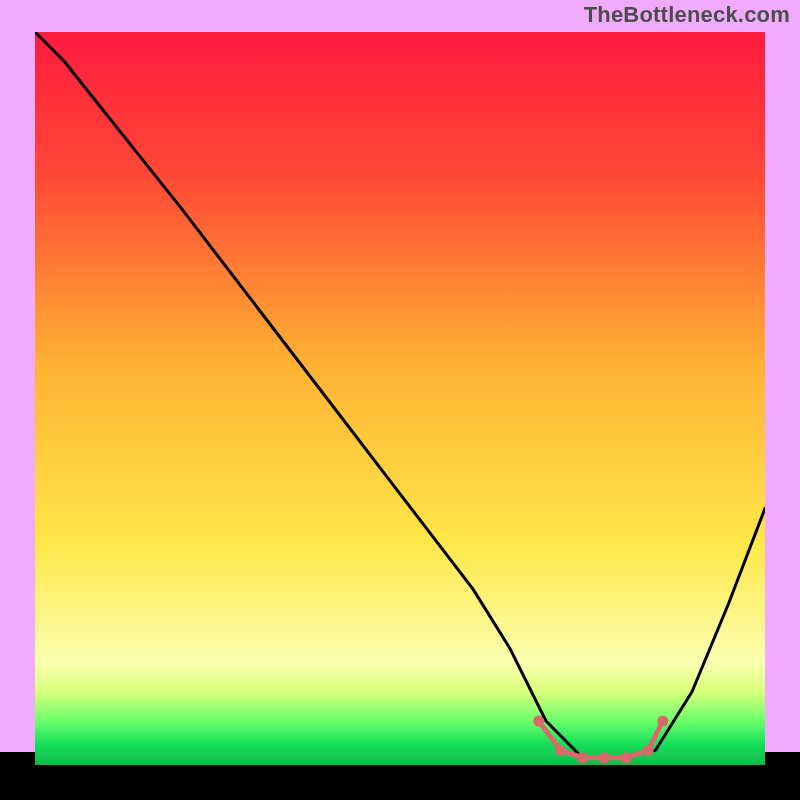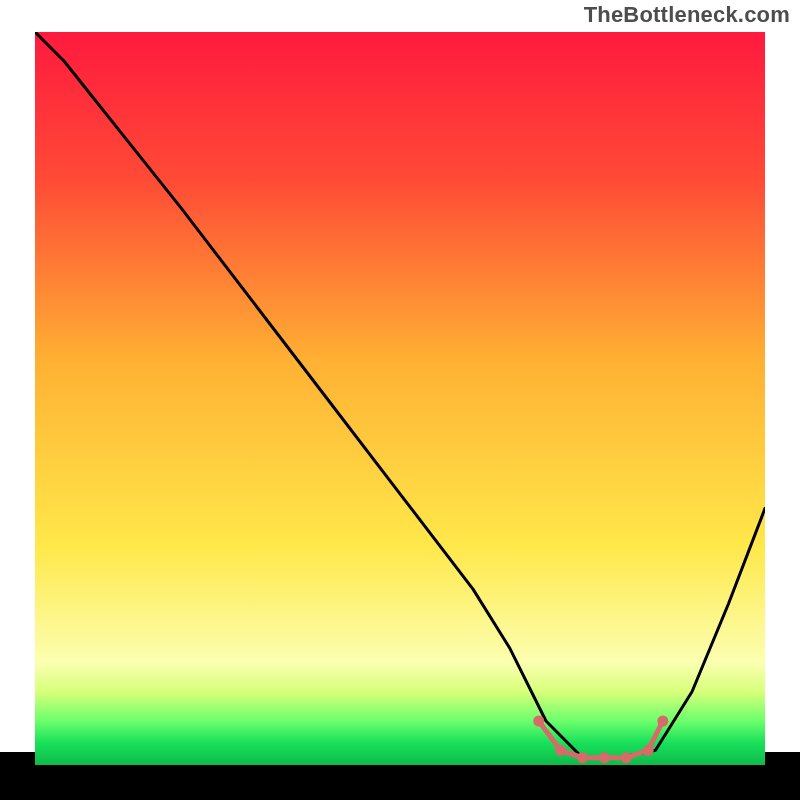--- a/index.html
+++ b/index.html
@@ -10,21 +10,21 @@
     background: #000;
     font-family: Arial, Helvetica, sans-serif;
     overflow: hidden;
   }
   .frame {
     position: absolute;
     left: 0;
     top: 0;
     width: 800px;
     height: 752px;
-    background: #ffffff;
+    background: #f0abfc;
   }
   .watermark {
     position: absolute;
     top: 2px;
     right: 10px;
     color: #4d4d4d;
     font-size: 22px;
     font-weight: 600;
     letter-spacing: 0.2px;
   }

